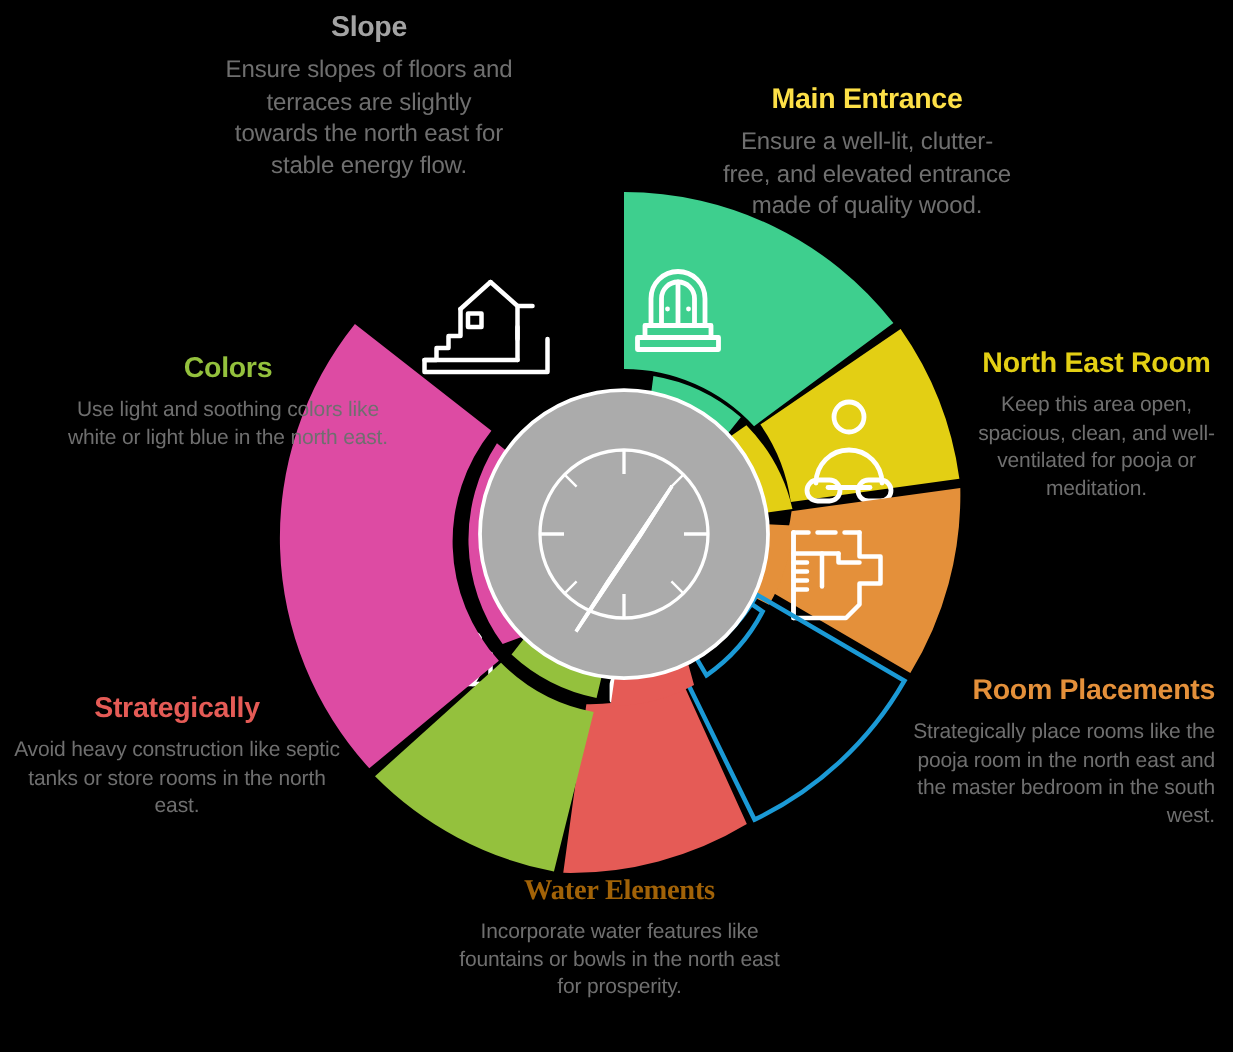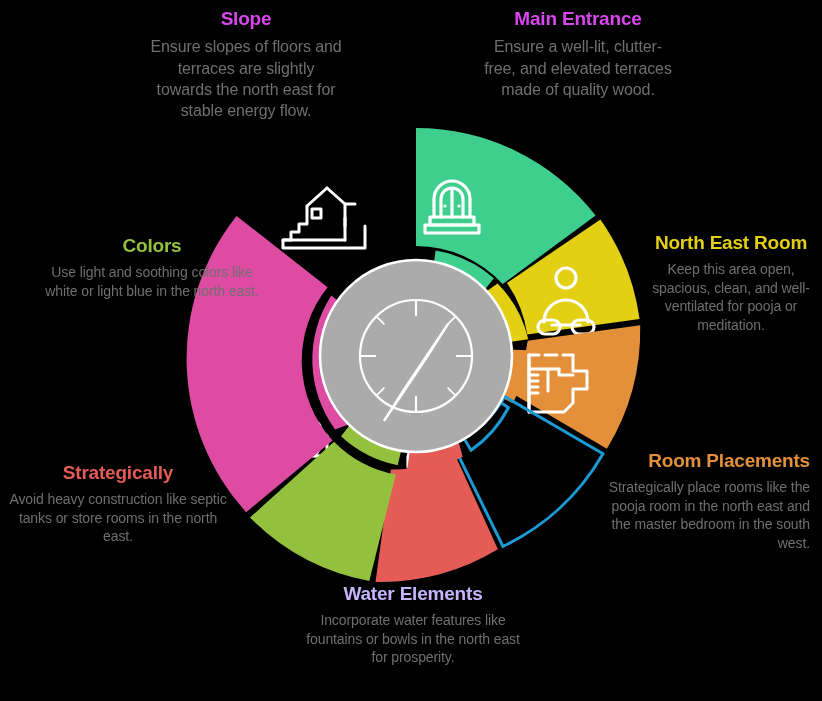--- a/index.html
+++ b/index.html
@@ -216,41 +216,41 @@
       <path d="M 230 174 v 16 M 230 270 v 16 M 174 230 h 16 M 270 230 h 16"></path>
       <path d="M 190.4 190.4 l 8 8 M 261.6 261.6 l 8 8 M 269.6 190.4 l -8 8 M 198.4 261.6 l -8 8" stroke-width="1.6"></path>
       <path d="M 262 198 l -21 33 -43 64 21 -33 z M 262 198 l -21 33 21 -33"></path>
       <path d="M 262 198 L 241 231 L 198 295 L 219 262 Z"></path>
       <path d="M 241 231 L 219 262" stroke-width="1.6"></path>
     </g>
   </g>
 </svg>
 
 <div class="callout" id="co-slope">
-  <div class="c-title" style="color: #d946ef;">Slope</div>
+  <div class="c-title" style="color: #a3a3a3;">Slope</div>
   <div class="c-body">Ensure slopes of floors and terraces are slightly towards the north east for stable energy flow.</div>
 </div>
 
 <div class="callout" id="co-entrance">
-  <div class="c-title" style="color: #d946ef;">Main Entrance</div>
-  <div class="c-body">Ensure a well-lit, clutter-free, and elevated terraces made of quality wood.</div>
+  <div class="c-title" style="color: #fde047; margin-top: 48px;">Main Entrance</div>
+  <div class="c-body">Ensure a well-lit, clutter-free, and elevated entrance made of quality wood.</div>
 </div>
 
 <div class="callout" id="co-nezone">
   <div class="c-title" style="color: rgb(227, 207, 20);">North East Room</div>
   <div class="c-body">Keep this area open, spacious, clean, and well-ventilated for pooja or meditation.</div>
 </div>
 
 <div class="callout" id="co-rooms">
   <div class="c-title" style="color: rgb(228, 144, 58);">Room Placements</div>
   <div class="c-body">Strategically place rooms like the pooja room in the north east and the master bedroom in the south west.</div>
 </div>
 
 <div class="callout" id="co-water">
-  <div class="c-title" style="color: #c4b5fd;">Water Elements</div>
+  <div class="c-title" style="color: #a16207; font-family: Liberation Serif, serif;">Water Elements</div>
   <div class="c-body">Incorporate water features like fountains or bowls in the north east for prosperity.</div>
 </div>
 
 <div class="callout" id="co-construct">
   <div class="c-title" style="color: rgb(229, 91, 86);">Strategically</div>
   <div class="c-body">Avoid heavy construction like septic tanks or store rooms in the north east.</div>
 </div>
 
 <div class="callout" id="co-colors">
   <div class="c-title" style="color: rgb(148, 193, 61);">Colors</div>

